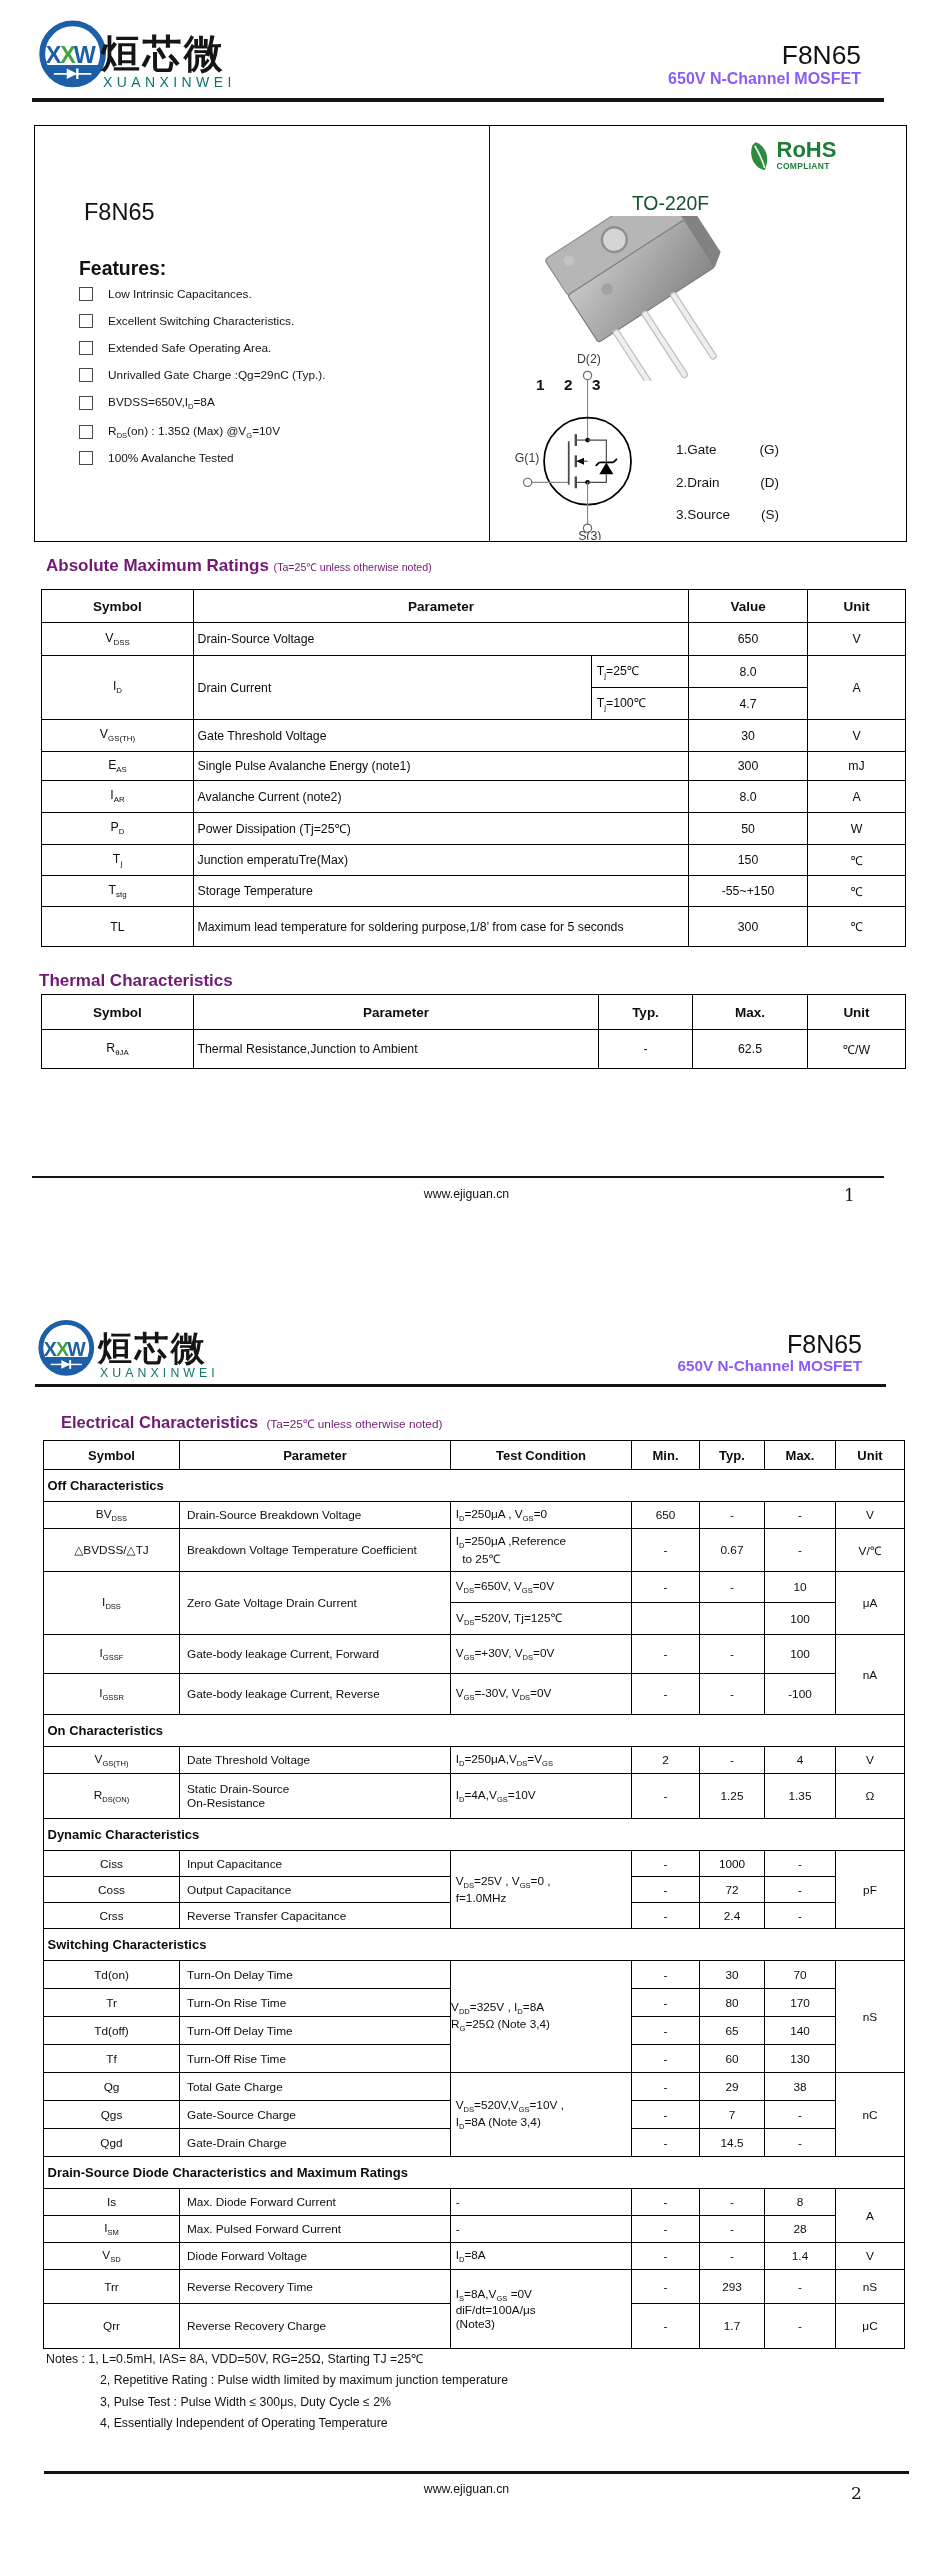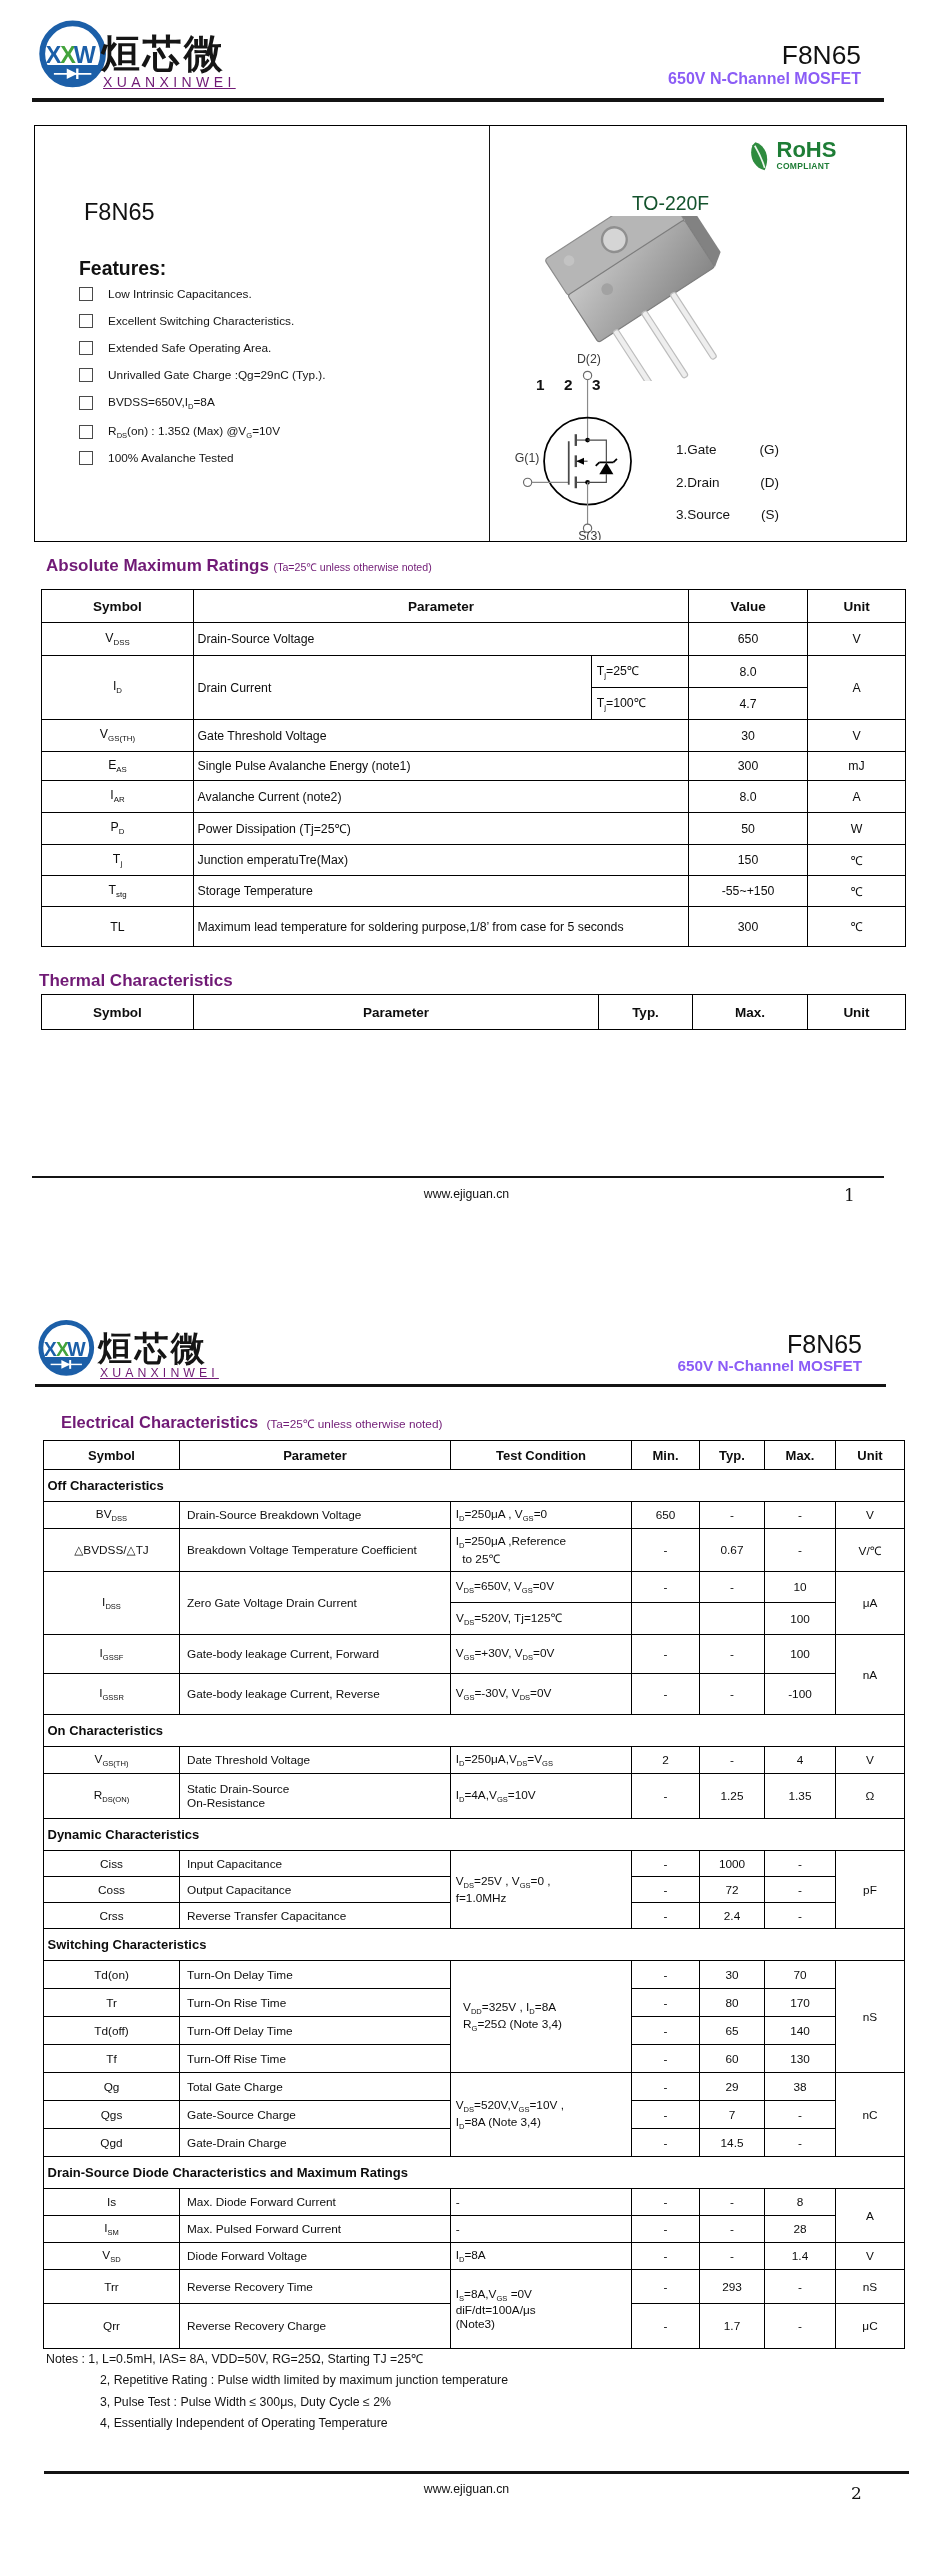--- a/index.html
+++ b/index.html
@@ -3,21 +3,21 @@
 <meta charset="utf-8">
 <style>
   html,body{margin:0;padding:0;background:#fff;}
   #canvas{position:relative;width:933px;height:2576px;background:#fff;
           font-family:"Liberation Sans",sans-serif;color:#0d0d0d;overflow:hidden;}
   .abs{position:absolute;}
   .rule{position:absolute;background:#141414;}
 
   
   .brand-cn{font-weight:bold;color:#151515;letter-spacing:2.4px;font-family:"DejaVu Sans",sans-serif;}
-  .brand-en{color:#701a75;font-weight:500;text-decoration:underline;}
+  .brand-en{color:#0f766e;font-weight:500;}
   .hdr-right{text-align:right;}
   .hdr-part{font-size:26.4px;color:#111;line-height:1.05;}
   .hdr-family{font-size:16px;font-weight:600;color:#8b5cf6;}
 
   
   .pbox{border:1.2px solid #000;}
   .feat{display:flex;align-items:center;position:absolute;left:79px;}
   .cb{width:11.8px;height:11.8px;border:1.2px solid #4a4a4a;margin-right:15.3px;flex:none;background:#fff;}
   .ftx{font-size:11.8px;color:#141414;white-space:nowrap;}
   .rohs-t{color:#1e7d36;font-weight:bold;font-size:22px;line-height:0.95;font-style:normal;}
@@ -278,20 +278,27 @@
         <col style="width:98px">
       </colgroup>
     <tbody>
         <tr style="height:35px">
       <th>Symbol</th>
       <th>Parameter</th>
       <th>Typ.</th>
       <th>Max.</th>
       <th>Unit</th>
     </tr>
+    <tr style="height:39px">
+      <td class="cc">R<sub>θJA</sub></td>
+      <td class="cl">Thermal Resistance,Junction to Ambient</td>
+      <td class="cc">-</td>
+      <td class="cc">62.5</td>
+      <td class="cc">℃/W</td>
+    </tr>
   </tbody>
     </table>
 
   <div class="rule" style="left:32px;top:1176px;width:852px;height:2.4px"></div>
   <div class="abs furl" style="left:0;top:1187px">www.ejiguan.cn</div>
   <div class="abs fpage" style="left:844px;top:1185px">1</div>
 
   <svg class="abs" style="left:34px;top:1317px" width="66" height="66" viewBox="0 0 135 135">
     <circle cx="66" cy="63" r="52" fill="#fff" stroke="#1c5fa8" stroke-width="10"></circle>
     <path d="M114.4,82 A52,52 0 0 1 17.6,82 Z" fill="#1c5fa8"></path>
@@ -433,21 +440,21 @@
       <td class="cc">-</td>
       <td class="cc">2.4</td>
       <td class="cc">-</td>
     </tr>
     <tr style="height:32px">
       <td class="sec" colspan="7">Switching Characteristics</td>
     </tr>
     <tr style="height:28px">
       <td class="cc">Td(on)</td>
       <td class="cl">Turn-On Delay Time</td>
-      <td class="cl" rowspan="4" style="padding-left:12px">V<sub>DD</sub>=325V , I<sub>D</sub>=8A<br>R<sub>G</sub>=25Ω (Note 3,4)</td>
+      <td class="cl" rowspan="4" style="padding-left:0">V<sub>DD</sub>=325V , I<sub>D</sub>=8A<br>R<sub>G</sub>=25Ω (Note 3,4)</td>
       <td class="cc">-</td>
       <td class="cc">30</td>
       <td class="cc">70</td>
       <td class="cc" rowspan="4">nS</td>
     </tr>
     <tr style="height:28px">
       <td class="cc">Tr</td>
       <td class="cl">Turn-On Rise Time</td>
       <td class="cc">-</td>
       <td class="cc">80</td>

